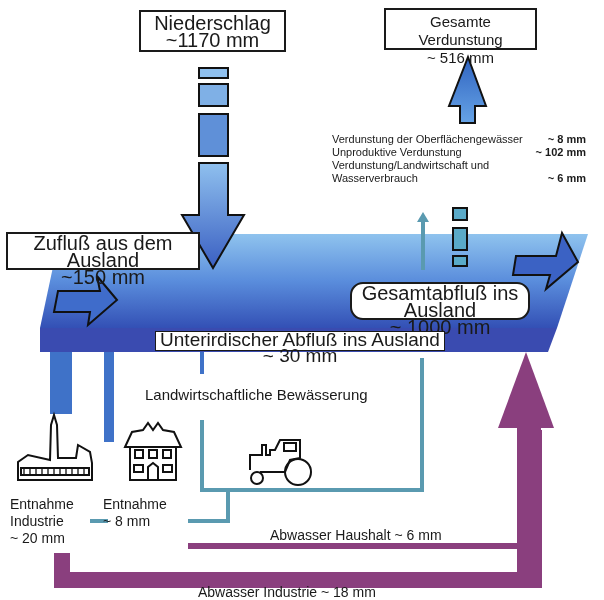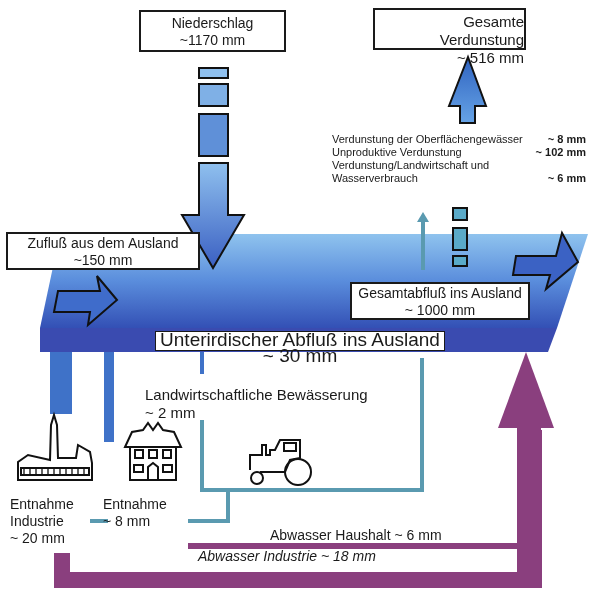--- a/index.html
+++ b/index.html
@@ -1,18 +1,18 @@
 <!DOCTYPE html>
 <html><head>
 <meta charset="utf-8">
 <style>
   html, body { margin:0; padding:0; background:#ffffff; }
   body { width:604px; height:600px; position:relative; overflow:hidden; font-family:"Liberation Sans", sans-serif; color:#1a1a1a; }
   svg.diagram { position:absolute; left:0; top:0; }
-  .box { position:absolute; background:#fff; border:2px solid #1a1a1a; text-align:center; font-size:14px; line-height:17px; box-sizing:border-box; }
+  .box { position:absolute; background:#fff; border:2px solid #1a1a1a; text-align:center; font-size:20px; line-height:17px; box-sizing:border-box; }
   .lbl { position:absolute; font-size:14px; line-height:17px; white-space:nowrap; }
   .evap { position:absolute; left:332px; top:133px; width:254px; font-size:11px; line-height:13px; }
   .evap .row { display:flex; justify-content:space-between; }
   .evap .val { font-weight:bold; }
 </style>
 </head>
 <body>
 
 <svg class="diagram" width="604" height="600" viewBox="0 0 604 600">
   <defs>
@@ -91,31 +91,31 @@
     <circle cx="298" cy="472" r="13"></circle>
     <circle cx="257" cy="478" r="6"></circle>
   </g>
 </svg>
 
 <div class="box" style="left:139px;top:10px;width:147px;height:42px;padding-top:3px;">
   <div>Niederschlag</div>
   <div>~1170 mm</div>
 </div>
 
-<div class="box" style="left:373px;top:8px;width:153px;height:42px;padding-top:3px;font-size:15px;line-height:18px;text-align:right;">
+<div class="box" style="left:384px;top:8px;width:153px;height:42px;padding-top:3px;font-size:15px;line-height:18px;">
   <div>Gesamte Verdunstung</div>
   <div>~ 516 mm</div>
 </div>
 
 <div class="box" style="left:6px;top:232px;width:194px;height:38px;padding-top:1px;">
   <div>Zufluß aus dem Ausland</div>
   <div>~150 mm</div>
 </div>
 
-<div class="box" style="left:350px;top:282px;width:180px;height:38px;padding-top:1px;">
+<div class="box" style="left:350px;top:282px;width:180px;height:38px;padding-top:1px;border-radius:13px;">
   <div>Gesamtabfluß ins Ausland</div>
   <div>~ 1000 mm</div>
 </div>
 
 <div class="box" style="left:155px;top:331px;width:290px;height:20px;border-width:1.5px;line-height:16px;font-size:19px;">
   <div>Unterirdischer Abfluß ins Ausland ~ 30 mm</div>
 </div>
 
 <div class="evap">
   <div class="row">
@@ -131,28 +131,27 @@
       <span class="val"></span>
     </div>
   <div class="row">
       <span>Wasserverbrauch</span>
       <span class="val">~ 6 mm</span>
     </div>
 </div>
 
 <div class="lbl" style="left:145px;top:386px;width:240px;font-size:15px;line-height:18px;">
   <div>Landwirtschaftliche Bewässerung</div>
-  <div>~ 2 mm</div>
 </div>
 
 <div class="lbl" style="left:10px;top:496px;width:90px;">
   <div>Entnahme</div>
   <div>Industrie</div>
   <div>~ 20 mm</div>
 </div>
 
 <div class="lbl" style="left:103px;top:496px;width:90px;">
   <div>Entnahme</div>
   <div>~ 8 mm</div>
 </div>
 
 <div class="lbl" style="left:270px;top:527px;">Abwasser Haushalt ~ 6 mm</div>
-<div class="lbl" style="left:198px;top:548px;font-style:italic;">Abwasser Industrie ~ 18 mm</div>
+<div class="lbl" style="left:198px;top:584px;">Abwasser Industrie ~ 18 mm</div>
 
 </body></html>

